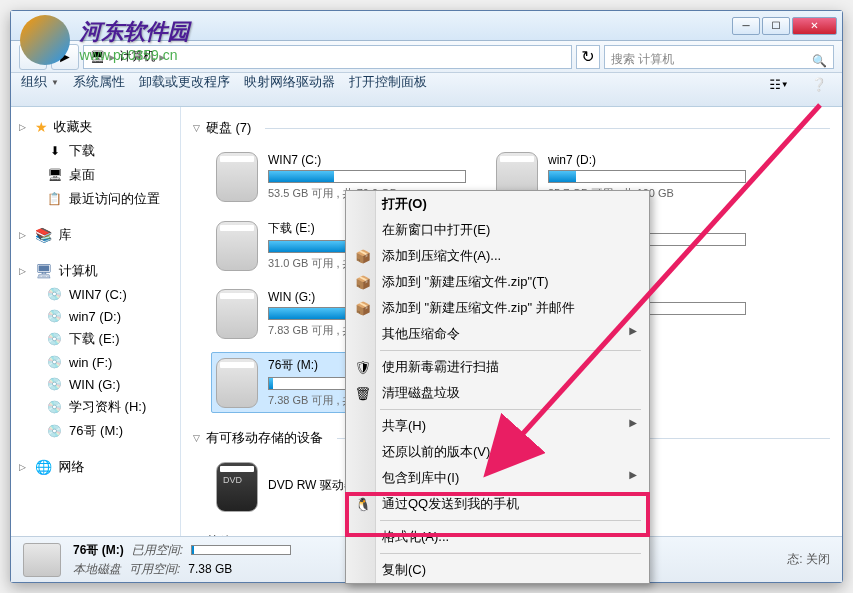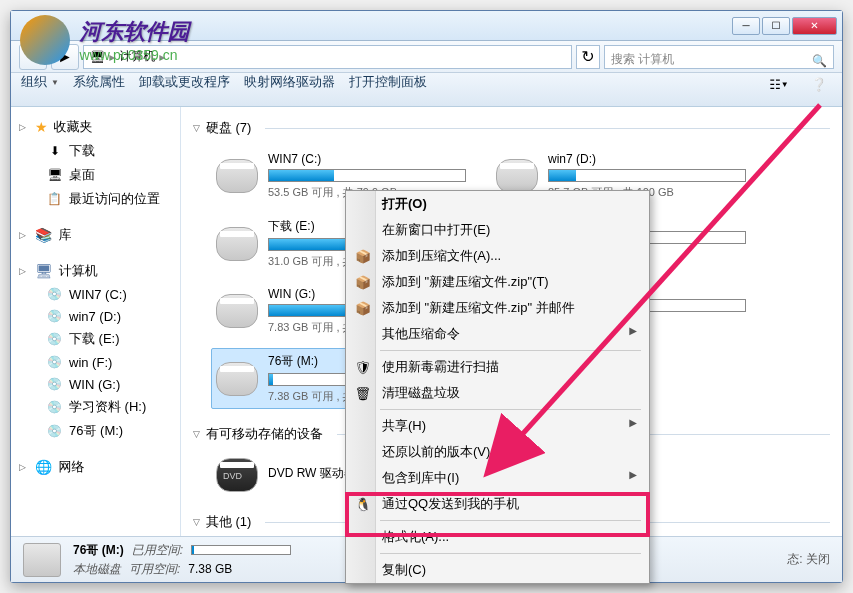--- a/index.html
+++ b/index.html
@@ -42,21 +42,21 @@
 .sidebar .gitem .iicon { width: 16px; height: 16px; display: flex; align-items: center; justify-content: center; font-size: 12px; }
 
 .main { flex: 1; background: #fff; padding: 8px 12px; overflow-y: auto; position: relative; }
 .section-head { display: flex; align-items: center; gap: 6px; font-size: 13px; padding: 4px 0; cursor: pointer; }
 .section-head .tri { font-size: 9px; color: #666; }
 .section-head .line { flex: 1; height: 1px; background: #d0dce8; margin-left: 8px; }
 
 .drives { display: flex; flex-wrap: wrap; gap: 8px 20px; padding: 6px 0 12px 18px; }
 .drive { width: 260px; display: flex; align-items: center; gap: 10px; padding: 4px; border: 1px solid transparent; border-radius: 2px; cursor: pointer; }
 .drive.selected { background: #cde8ff; border-color: #7ab8e8; }
-.drive .dicon { width: 42px; height: 34px; background: linear-gradient(#e8e8e8, #c8c8c8); border: 1px solid #aaa; border-radius: 14px; position: relative; flex-shrink: 0; }
+.drive .dicon { width: 42px; height: 50px; background: linear-gradient(#e8e8e8, #c8c8c8); border: 1px solid #aaa; border-radius: 9px; position: relative; flex-shrink: 0; }
 .drive .dicon::before { content: ""; position: absolute; top: 3px; left: 3px; right: 3px; height: 6px; background: #fff; border-radius: 1px; }
 .drive .dinfo { flex: 1; min-width: 0; }
 .drive .dname { font-size: 12px; color: #000; margin-bottom: 3px; white-space: nowrap; }
 .drive .dbar { height: 13px; border: 1px solid #888; background: #fff; margin-bottom: 3px; position: relative; }
 .drive .dbar .fill { height: 100%; background: linear-gradient(#4fc3f7, #0288d1); }
 .drive .dstats { font-size: 11px; color: #666; white-space: nowrap; }
 .drive.dvd .dicon { background: linear-gradient(#555, #333); }
 
 .context-menu { position: absolute; top: 190px; left: 345px; width: 305px; background: #f4f4f4; border: 1px solid #999; box-shadow: 3px 3px 8px rgba(0,0,0,0.3); font-size: 13px; z-index: 50; }
 .context-menu .mitem { display: flex; padding: 4px 12px 4px 36px; cursor: pointer; position: relative; min-height: 22px; }

